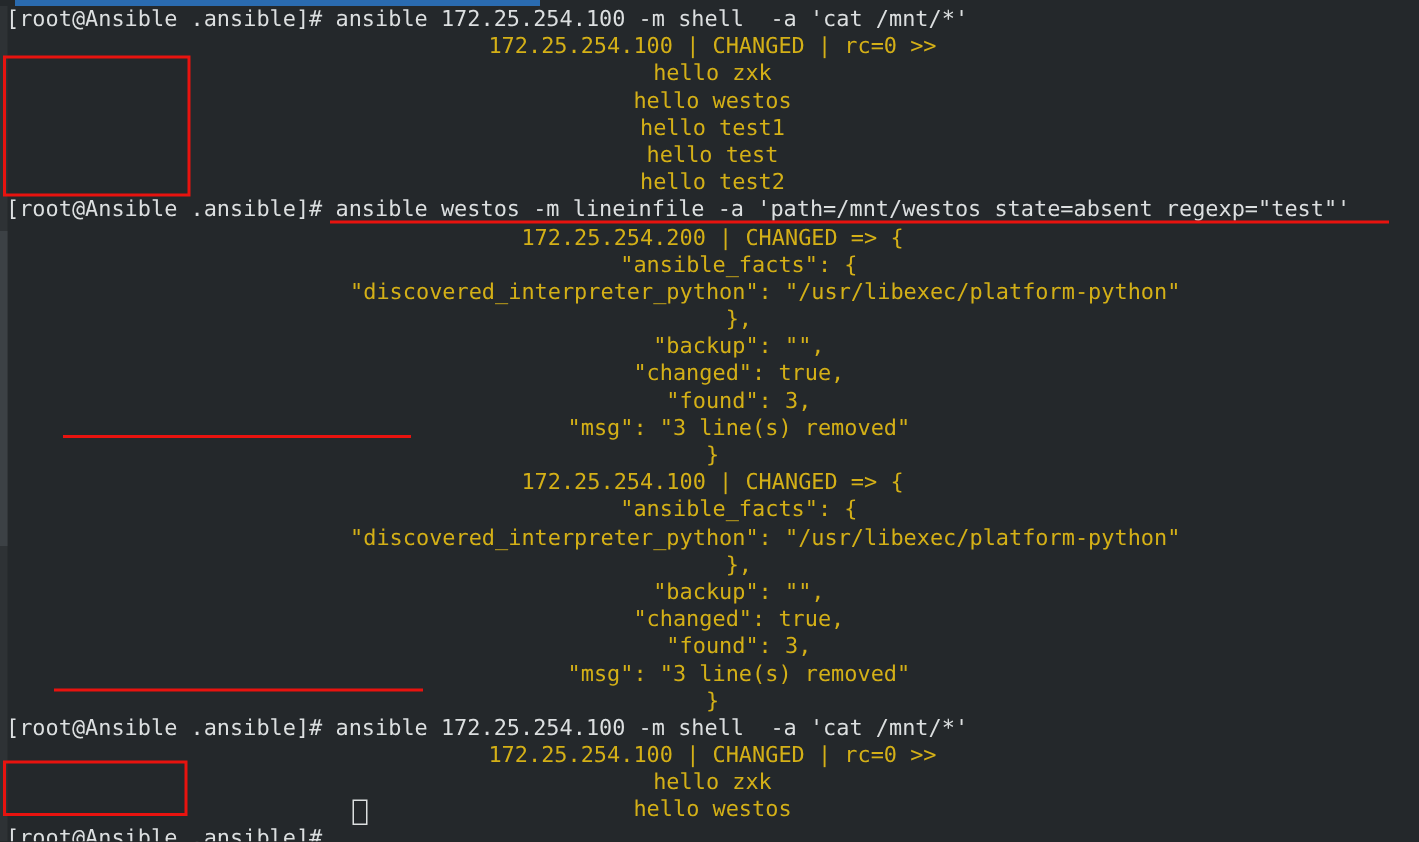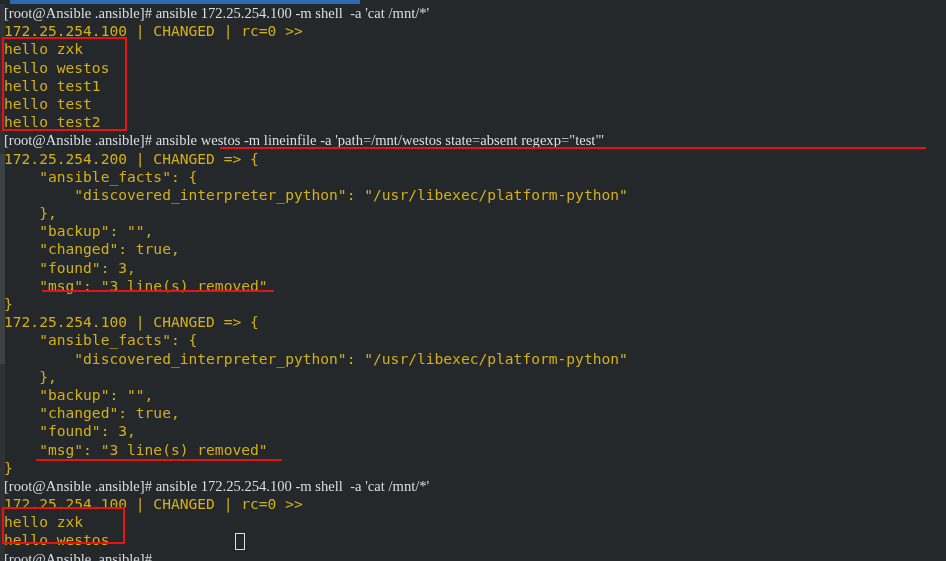--- a/index.html
+++ b/index.html
@@ -61,22 +61,22 @@
     width: 946px;
     height: 557px;
     white-space: pre;
   }
   .row {
     height: 18.2px;
     padding-left: 4px;
     white-space: pre;
     position: relative;
   }
-  .c-white  { color: #dcdfe0; font-family: Liberation Serif, serif; }
-  .c-yellow { color: #d4b017; }
+  .c-white  { color: #dcdfe0; }
+  .c-yellow { color: #d4b017; text-align: center; }
 
   
   #annotations {
     position: absolute;
     left: 0;
     top: 0;
     width: 946px;
     height: 561px;
     pointer-events: none;
   }

